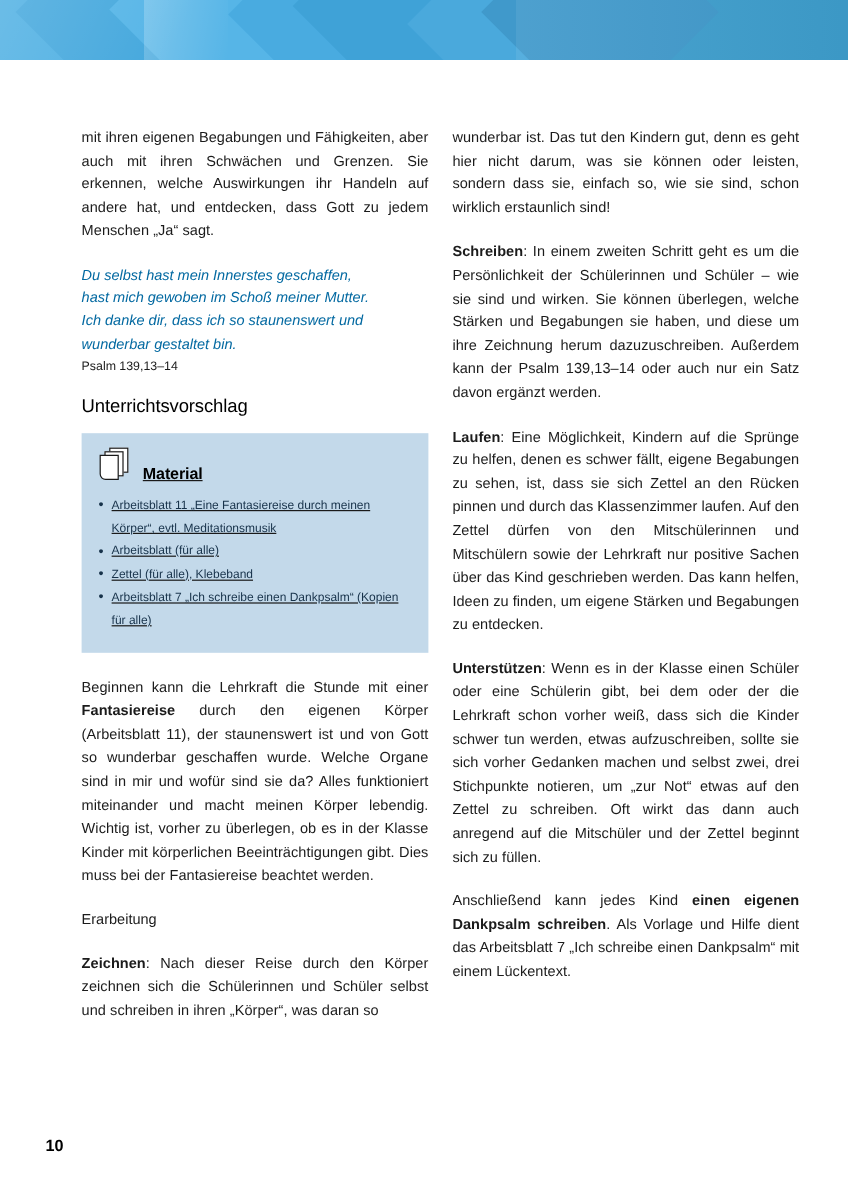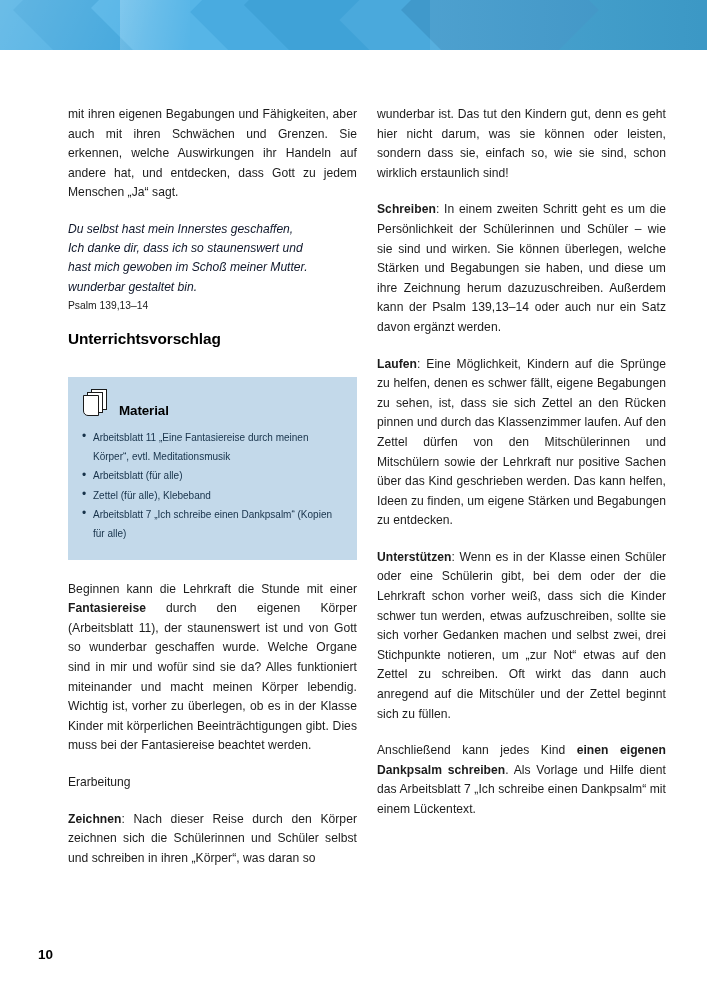--- a/index.html
+++ b/index.html
@@ -126,32 +126,32 @@
   .h-section {
     font-size: 14.6px;
     font-weight: bold;
     color: #000000;
     letter-spacing: -0.1px;
     margin-top: 9px;
     margin-bottom: 11px;
   }
   .h-big {
     font-size: 15.4px;
-    font-weight: bold;
+    font-weight: normal;
     color: #000000;
     letter-spacing: -0.1px;
     margin-top: 16px;
-    margin-bottom: 29px;
+    margin-bottom: 13px;
   }
 
   .psalm {
     font-size: 12.1px;
     line-height: 19.2px;
     font-style: italic;
-    color: #0f172a;
+    color: #0369a1;
     text-align: left;
   }
   .psalm-ref {
     font-size: 10.3px;
     line-height: 16px;
     color: #1b1b1b;
     margin-top: 1px;
     margin-bottom: 0;
   }
 
@@ -164,20 +164,21 @@
 
   
   #material-box {
     position: relative;
     background: #c3d9ea;
     width: 289px;
     padding: 12px 14px 16px 14px;
     box-sizing: border-box;
     margin-top: 3px;
     margin-bottom: 20px;
+    text-decoration: underline;
   }
   #material-header {
     display: flex;
     align-items: flex-end;
     gap: 7px;
     margin-bottom: 7px;
     min-height: 30px;
   }
   #material-icon-wrap {
     position: relative;
@@ -250,22 +251,22 @@
 
 <div id="page">
 
   <div class="col" id="col-left">
 
     <p class="body-text">mit ihren eigenen Begabungen und Fähigkeiten, aber auch mit ihren Schwächen und Grenzen. Sie erkennen, welche Auswirkungen ihr Handeln auf andere hat, und entdecken, dass Gott zu jedem Menschen „Ja“ sagt.</p>
 
 
     <div class="psalm">
       <div>Du selbst hast mein Innerstes geschaffen,</div>
+      <div>hast mich gewoben im Schoß meiner Mutter.</div>
       <div>Ich danke dir, dass ich so staunenswert und</div>
-      <div>hast mich gewoben im Schoß meiner Mutter.</div>
       <div>wunderbar gestaltet bin.</div>
     </div>
     <div class="psalm-ref">Psalm 139,13–14</div>
 
     <h2 class="h-big">Unterrichtsvorschlag</h2>
 
     <div id="material-box">
       <div id="material-header">
         <div id="material-icon-wrap">
           <div class="sheet sheet-back"></div>

